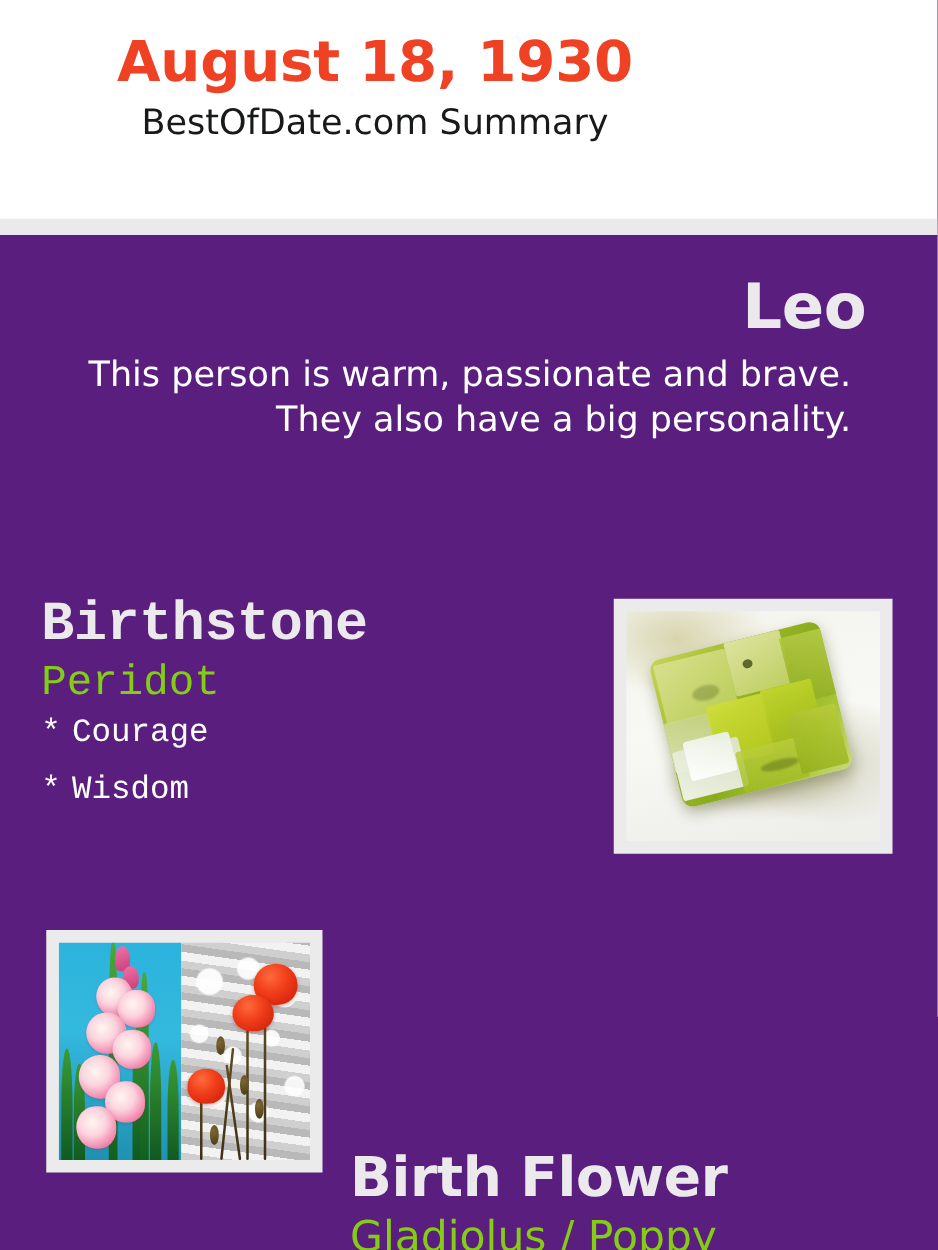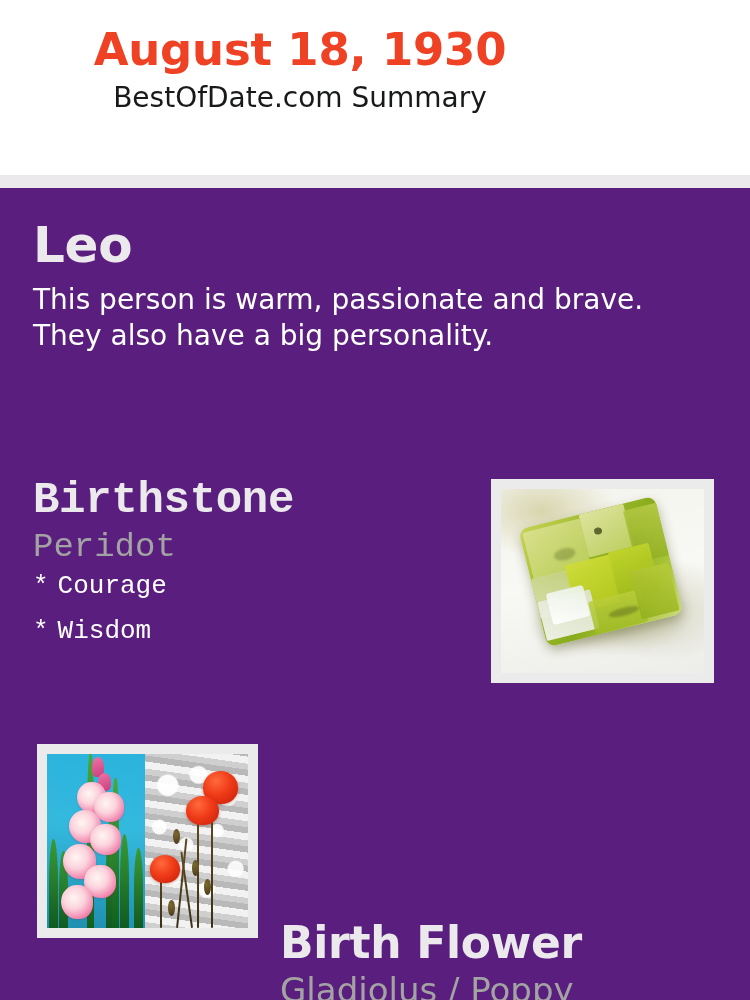--- a/index.html
+++ b/index.html
@@ -69,20 +69,21 @@
     width: 750px;
     height: 812px;
     background: #5a1f7e;
   }
 
   .zodiac-block {
     position: absolute;
     left: 33px;
     top: 32px;
     width: 660px;
+    text-align: right;
   }
   .zodiac-name {
     margin: 0;
     font-size: 50px;
     font-weight: bold;
     color: #ebe9ec;
     line-height: 1.0;
     letter-spacing: -0.3px;
   }
   .zodiac-desc {
@@ -109,21 +110,21 @@
     font-weight: bold;
     color: #ebe9ec;
     line-height: 1.0;
     letter-spacing: -0.3px;
   }
   .section-value {
     margin: 0;
     padding-top: 7px;
     font-size: 34px;
     font-weight: normal;
-    color: #a3a3a3;
+    color: #84cc16;
     line-height: 1.06;
   }
   .trait-list {
     list-style: none;
     margin: 0;
     padding: 8px 0 0 0;
   }
   .trait-list li {
     font-size: 26px;
     color: #ffffff;

